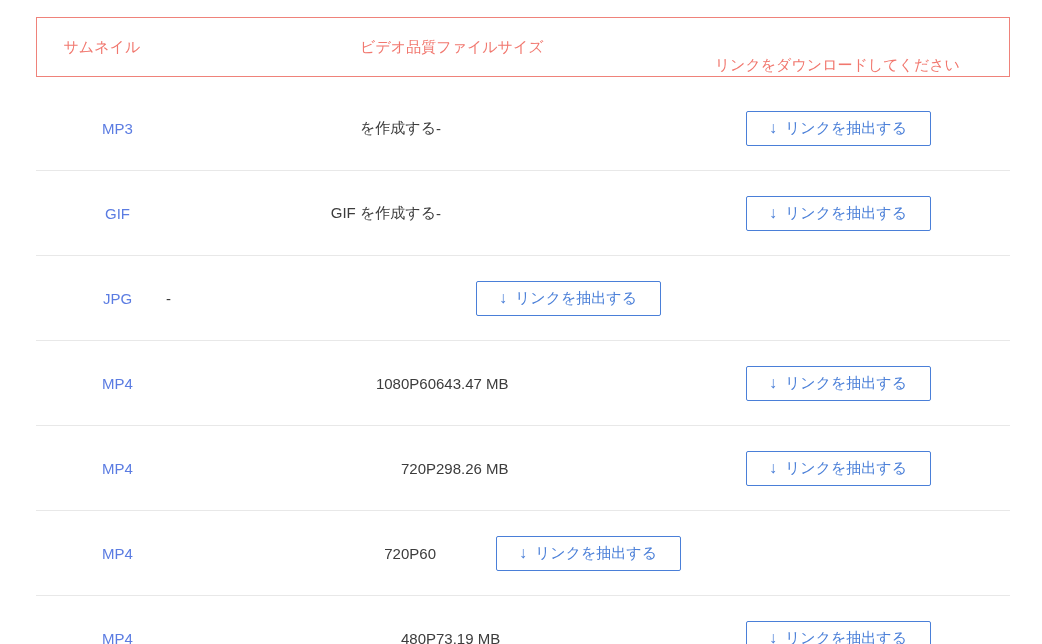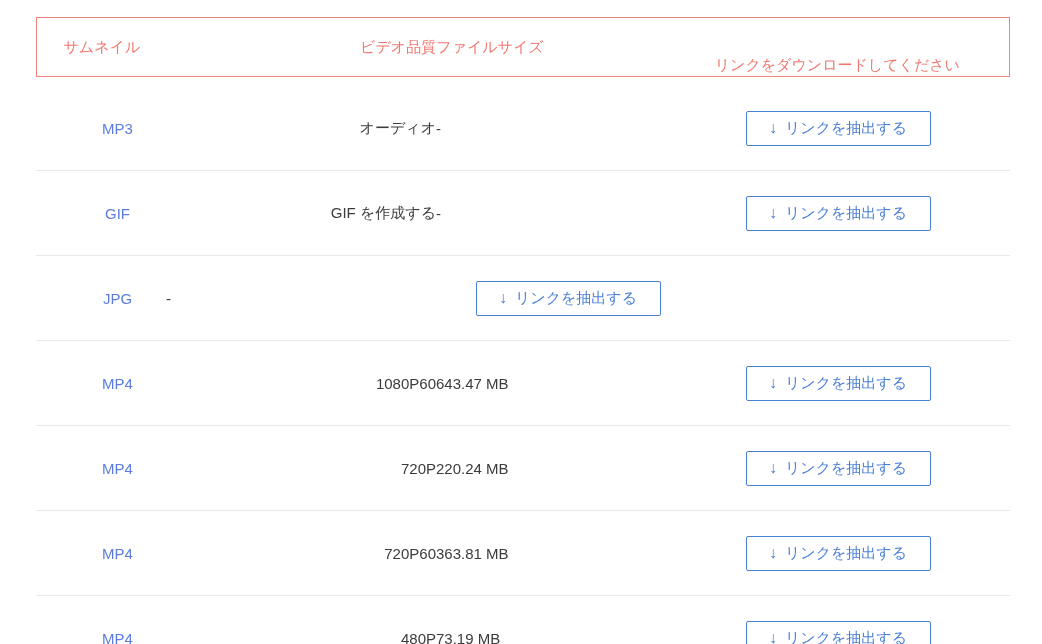--- a/index.html
+++ b/index.html
@@ -79,21 +79,21 @@
     <div class="col1">サムネイル</div>
     <div class="col2">ビデオ品質</div>
     <div class="col3">ファイルサイズ</div>
     <div class="col4">リンクをダウンロードしてください</div>
   </div>
   <div class="table-body" id="table-body">
   <div class="table-row">
     <div class="col1">
       <a class="format-link">MP3</a>
     </div>
-    <div class="col2">オーディオ</div>
+    <div class="col2">を作成する</div>
     <div class="col3">-</div>
     <div class="col4">
       <button class="extract-btn">
         <span class="dl-icon">↓</span>
         <span>リンクを抽出する</span>
       </button>
     </div>
   </div>
 
   <div class="table-row">
@@ -135,35 +135,34 @@
         <span>リンクを抽出する</span>
       </button>
     </div>
   </div>
 
   <div class="table-row">
     <div class="col1">
       <a class="format-link">MP4</a>
     </div>
     <div class="col2">720P</div>
-    <div class="col3">220.24 MB</div>
+    <div class="col3">298.26 MB</div>
     <div class="col4">
       <button class="extract-btn">
         <span class="dl-icon">↓</span>
         <span>リンクを抽出する</span>
       </button>
     </div>
   </div>
 
   <div class="table-row">
     <div class="col1">
       <a class="format-link">MP4</a>
     </div>
     <div class="col2">720P60</div>
-    <div class="col3">363.81 MB</div>
     <div class="col4">
       <button class="extract-btn">
         <span class="dl-icon">↓</span>
         <span>リンクを抽出する</span>
       </button>
     </div>
   </div>
 
   <div class="table-row">
     <div class="col1">

